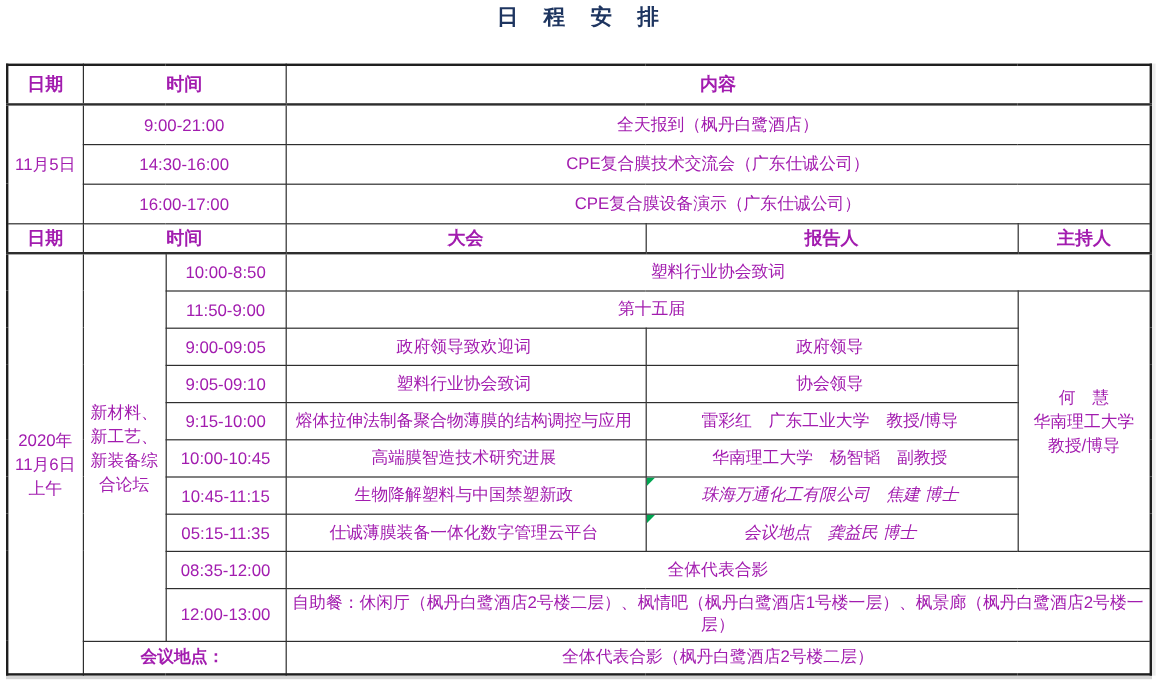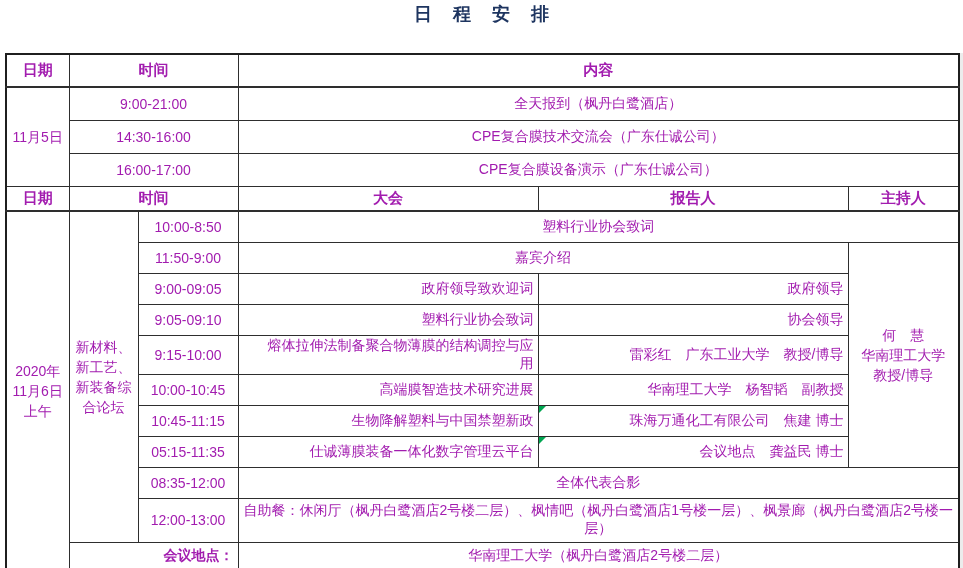--- a/index.html
+++ b/index.html
@@ -22,22 +22,22 @@
     border:1px solid #2e2e2e;
     font-size:14px;text-align:center;vertical-align:middle;
     padding:1px 4px;color:#a21caf;overflow:hidden;
   }
   tr.hdr1 td, tr.hdr2 td{font-weight:bold;font-size:15px;border-bottom-width:2px;}
   tr.h33{height:33px;}
   tr.h25{height:25px;}
   tr.r31{height:31px;}
   tr.lunch{height:44px;}
   tr.foot{height:28px;margin-top:30px;}
-  td.left{text-align:right;padding-left:16px;}
-  td.note{position:relative;}
+  td.left{text-align:center;padding-left:1px;}
+  td.note{position:relative;font-style:italic;}
   .note-marker{
     position:absolute;top:0;left:0;width:0;height:0;
     border-top:7px solid #00a651;border-right:7px solid transparent;
   }
   td.host-cell div{line-height:20px;}
   td.footer-label{font-weight:bold;}
   td.date-cell{line-height:20px;}
 </style>
 </head>
 <body>
@@ -86,21 +86,21 @@
   </tr>
 
   <tr class="r31">
     <td rowspan="11" class="date-cell">2020年11月6日上午</td>
     <td rowspan="10" class="date-cell">新材料、新工艺、新装备综合论坛</td>
     <td>10:00-8:50</td>
     <td colspan="3">塑料行业协会致词</td>
   </tr>
   <tr class="r31">
     <td>11:50-9:00</td>
-    <td colspan="2">嘉宾介绍</td>
+    <td colspan="2">第十五届</td>
     <td rowspan="7" class="host-cell">
       <div>何　慧</div>
       <div>华南理工大学</div>
       <div>教授/博导</div>
     </td>
   </tr>
   <tr class="r31">
     <td>9:00-09:05</td>
     <td class="left">政府领导致欢迎词</td>
     <td class="left">政府领导</td>
@@ -140,16 +140,16 @@
     <td>08:35-12:00</td>
     <td colspan="3">全体代表合影</td>
   </tr>
   <tr class="lunch">
     <td>12:00-13:00</td>
     <td colspan="3">自助餐：休闲厅（枫丹白鹭酒店2号楼二层）、枫情吧（枫丹白鹭酒店1号楼一层）、枫景廊（枫丹白鹭酒店2号楼一层）</td>
   </tr>
 
   <tr class="foot">
     <td colspan="2" class="left footer-label">会议地点：</td>
-    <td colspan="3">华南理工大学（枫丹白鹭酒店2号楼二层）</td>
+    <td colspan="3">全体代表合影（枫丹白鹭酒店2号楼二层）</td>
   </tr>
 </tbody>
   </table>
 
 </body></html>

